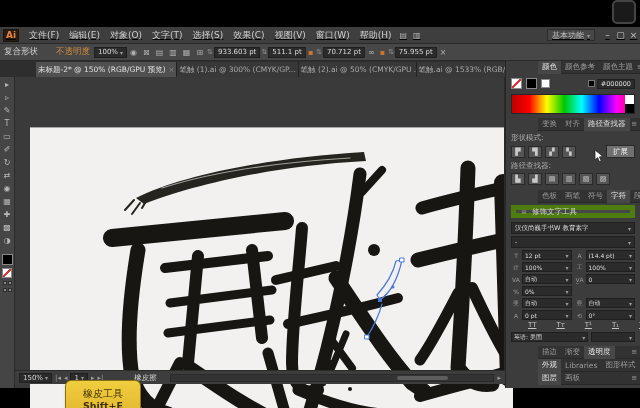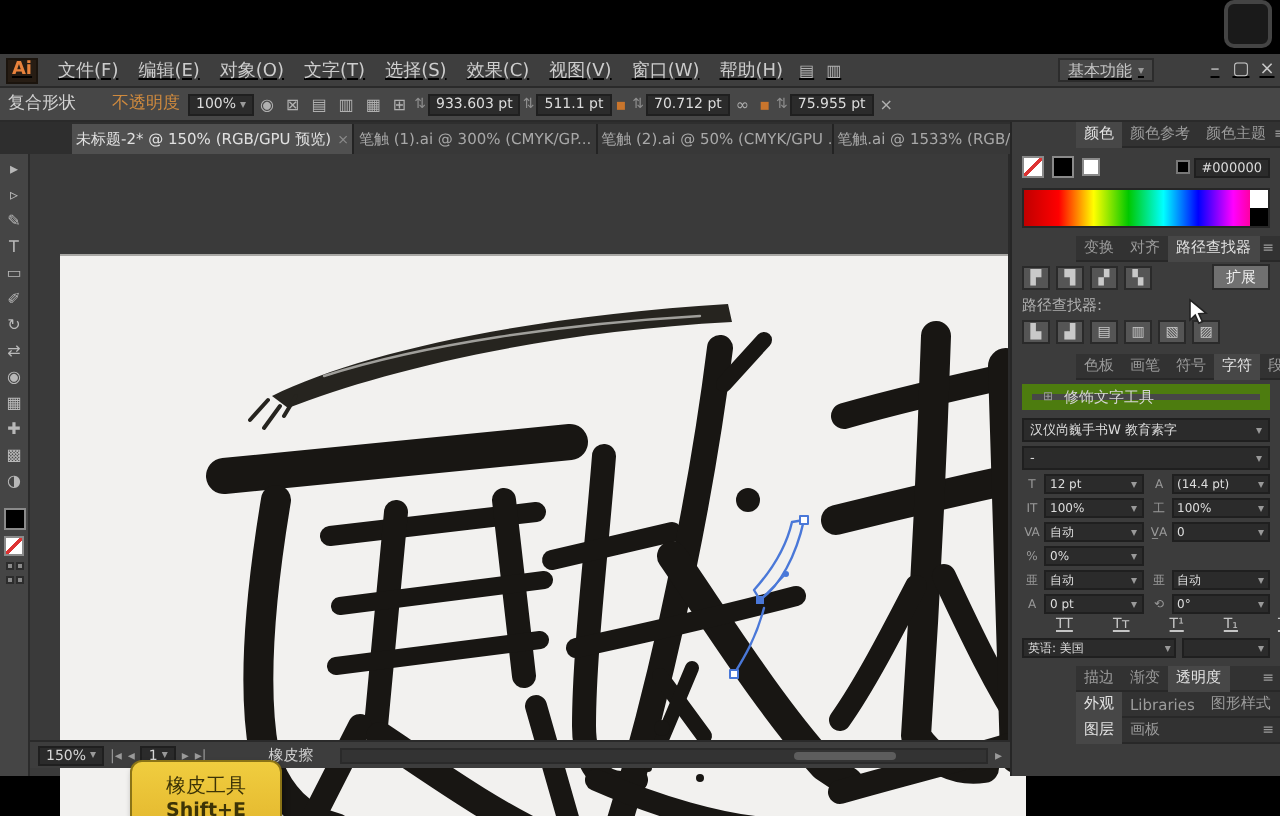--- a/index.html
+++ b/index.html
@@ -10,21 +10,21 @@
   .wm-mark{width:24px;height:24px;border:2px solid rgba(120,120,120,.55);border-radius:5px;background:rgba(255,255,255,.12);}
   .wm-text{font-size:32px;font-weight:bold;letter-spacing:3px;color:rgba(245,245,245,.30);
     text-shadow:0 0 1px #5a5a5a,1px 1px 0 #4c4c4c,-1px -1px 0 #6a6a6a;}
   
   .app{position:absolute;left:0;top:27px;width:640px;height:361px;background:#3a3a3a;}
   
   .menubar{position:absolute;left:0;top:0;width:100%;height:17px;background:#3e3e3e;border-bottom:1px solid #2a2a2a;display:flex;align-items:center;padding-left:3px;text-decoration:underline;}
   .ai-logo{width:16px;height:13px;background:#271d14;border:1px solid #1b140d;color:#e8823c;font-size:9px;font-weight:bold;display:flex;align-items:center;justify-content:center;margin-right:5px;}
   .menu-item{color:#cdcdcd;font-size:9px;padding:0 5px;white-space:nowrap;}
   .mb-icon{color:#b0b0b0;font-size:8px;margin:0 3px;}
-  .workspace{margin-left:auto;display:flex;align-items:center;gap:3px;color:#c5c5c5;font-size:8px;background:#474747;border:1px solid #2c2c2c;height:12px;padding:0 4px;margin-right:24px;}
+  .workspace{margin-left:auto;display:flex;align-items:center;gap:3px;color:#c5c5c5;font-size:8px;background:#474747;border:1px solid #2c2c2c;height:12px;padding:0 4px;margin-right:6px;}
   .winbtn{color:#c9c9c9;font-size:9px;width:13px;text-align:center;}
   
   .controlbar{position:absolute;left:0;top:17px;width:100%;height:17px;background:#474747;border-bottom:1px solid #2a2a2a;display:flex;align-items:center;padding:0 4px;white-space:nowrap;}
   .cb-label{color:#d2d2d2;font-size:8.5px;margin-right:14px;}
   .cb-op{color:#cf8a3e;font-size:8.5px;margin:0 4px;}
   .fld{background:#2b2b2b;border:1px solid #1f1f1f;color:#dcdcdc;font-size:7px;height:11px;display:inline-flex;align-items:center;padding:0 3px;gap:2px;}
   .dd{color:#999;font-size:6px;}
   .icon8{color:#b0b0b0;font-size:8px;margin:0 3px;}
   .stepper{color:#8f8f8f;font-size:7px;margin:0 1px;}
   .orangeic{color:#c9752c;font-size:8px;margin:0 2px;}
@@ -318,20 +318,21 @@
             <div style="background:#000;"></div>
           </div>
       </div>
 
       <div class="ptabs">
         <span class="ptab">变换</span>
         <span class="ptab">对齐</span>
         <span class="ptab active">路径查找器</span>
         <span class="pmenu">≡</span>
       </div>
+      <div class="plabel">形状模式:</div>
       <div class="btnrow">
         <span class="ibtn">▛</span>
         <span class="ibtn">▜</span>
         <span class="ibtn">▞</span>
         <span class="ibtn">▚</span>
         <span class="expandbtn">扩展</span>
       </div>
       <div class="plabel">路径查找器:</div>
       <div class="btnrow">
         <span class="ibtn">▙</span>

